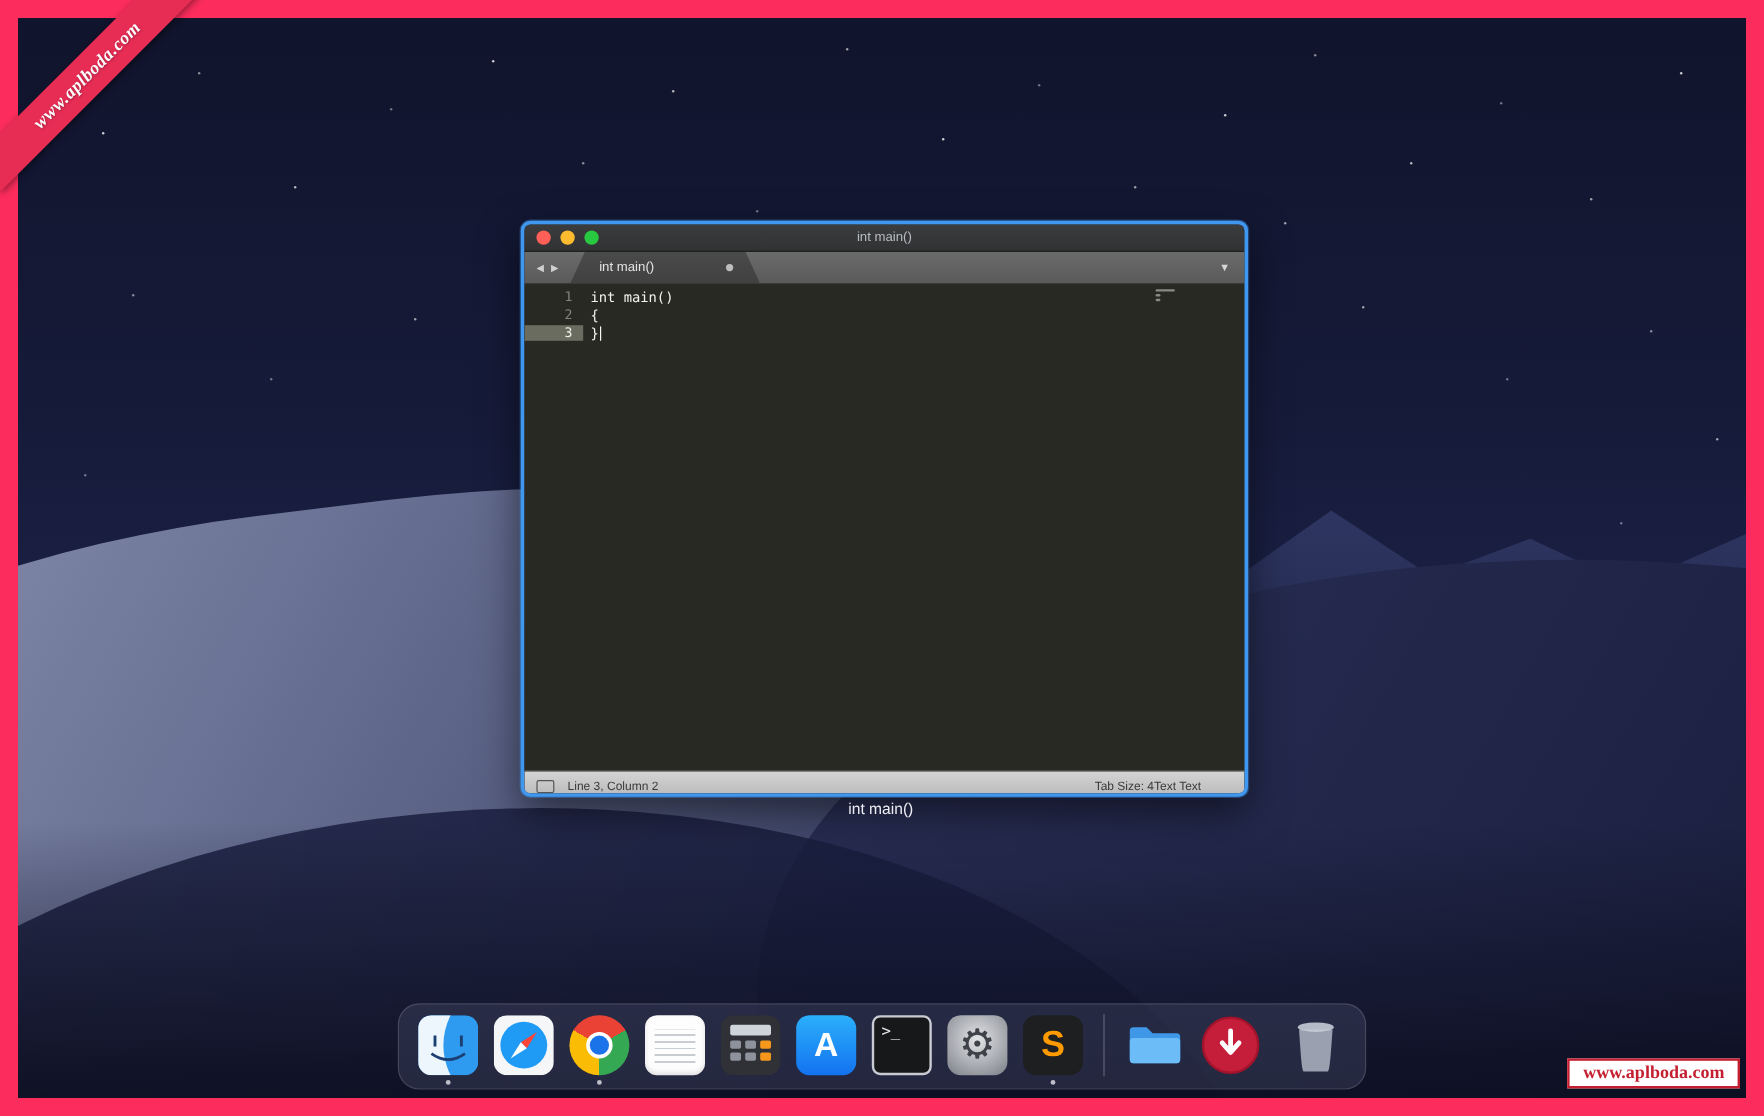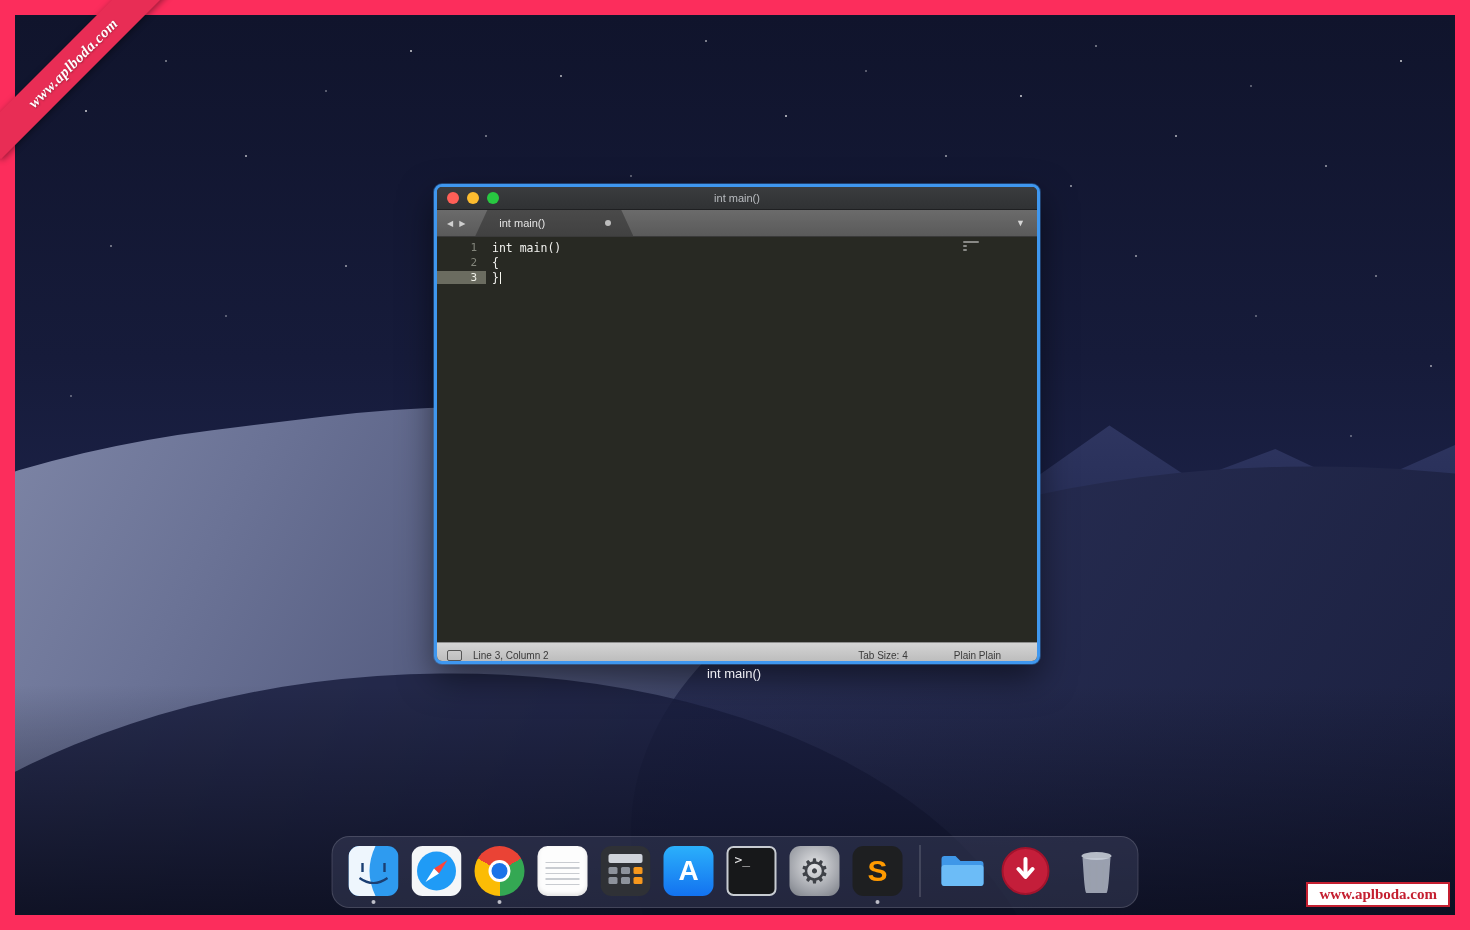--- a/index.html
+++ b/index.html
@@ -107,21 +107,21 @@
   .minimap i{display:block;height:2px;background:rgba(255,255,255,.45);border-radius:1px;}
   .minimap i:nth-child(1){width:16px;}
   .minimap i:nth-child(2){width:4px;}
   .minimap i:nth-child(3){width:4px;}
   .statusbar{
     height:18px;flex:none;background:linear-gradient(#d4d4d4,#bdbdbd);
     display:flex;align-items:flex-end;padding:0 10px;font-size:10px;color:#3a3a3a;
     border-top:1px solid #8f8f8f;
   }
   .status-icon{width:13px;height:9px;border:1.5px solid #555;border-radius:2px;margin-right:11px;flex:none;}
-  .status-right{margin-left:auto;display:flex;gap:46px;padding-right:26px;}
+  .status-right{margin-left:auto;display:flex;padding-right:26px;}
   
   .caption{position:absolute;left:419px;top:651px;width:600px;text-align:center;
     color:#ececf2;font-size:13px;}
   
   .dock{
     position:absolute;left:50%;transform:translateX(-50%);bottom:7px;
     display:flex;align-items:center;gap:13px;
     padding:8px 16px 10px;border-radius:18px;
     background:rgba(66,72,100,.42);border:1px solid rgba(255,255,255,.14);
   }
@@ -219,21 +219,21 @@
           <i></i>
           <i></i>
         </div>
     </div>
 
     <div class="statusbar">
       <span class="status-icon"></span>
       <span>Line 3, Column 2</span>
       <div class="status-right">
         <span>Tab Size: 4</span>
-        <span>Plain Plain</span>
+        <span>Text Text</span>
       </div>
     </div>
   </div>
 
   <div class="caption">int main()</div>
 
   <div class="dock">
     <div class="dock-item">
       <svg viewBox="0 0 50 50">
         <rect width="50" height="50" rx="11" fill="#2e9bf0"></rect>

